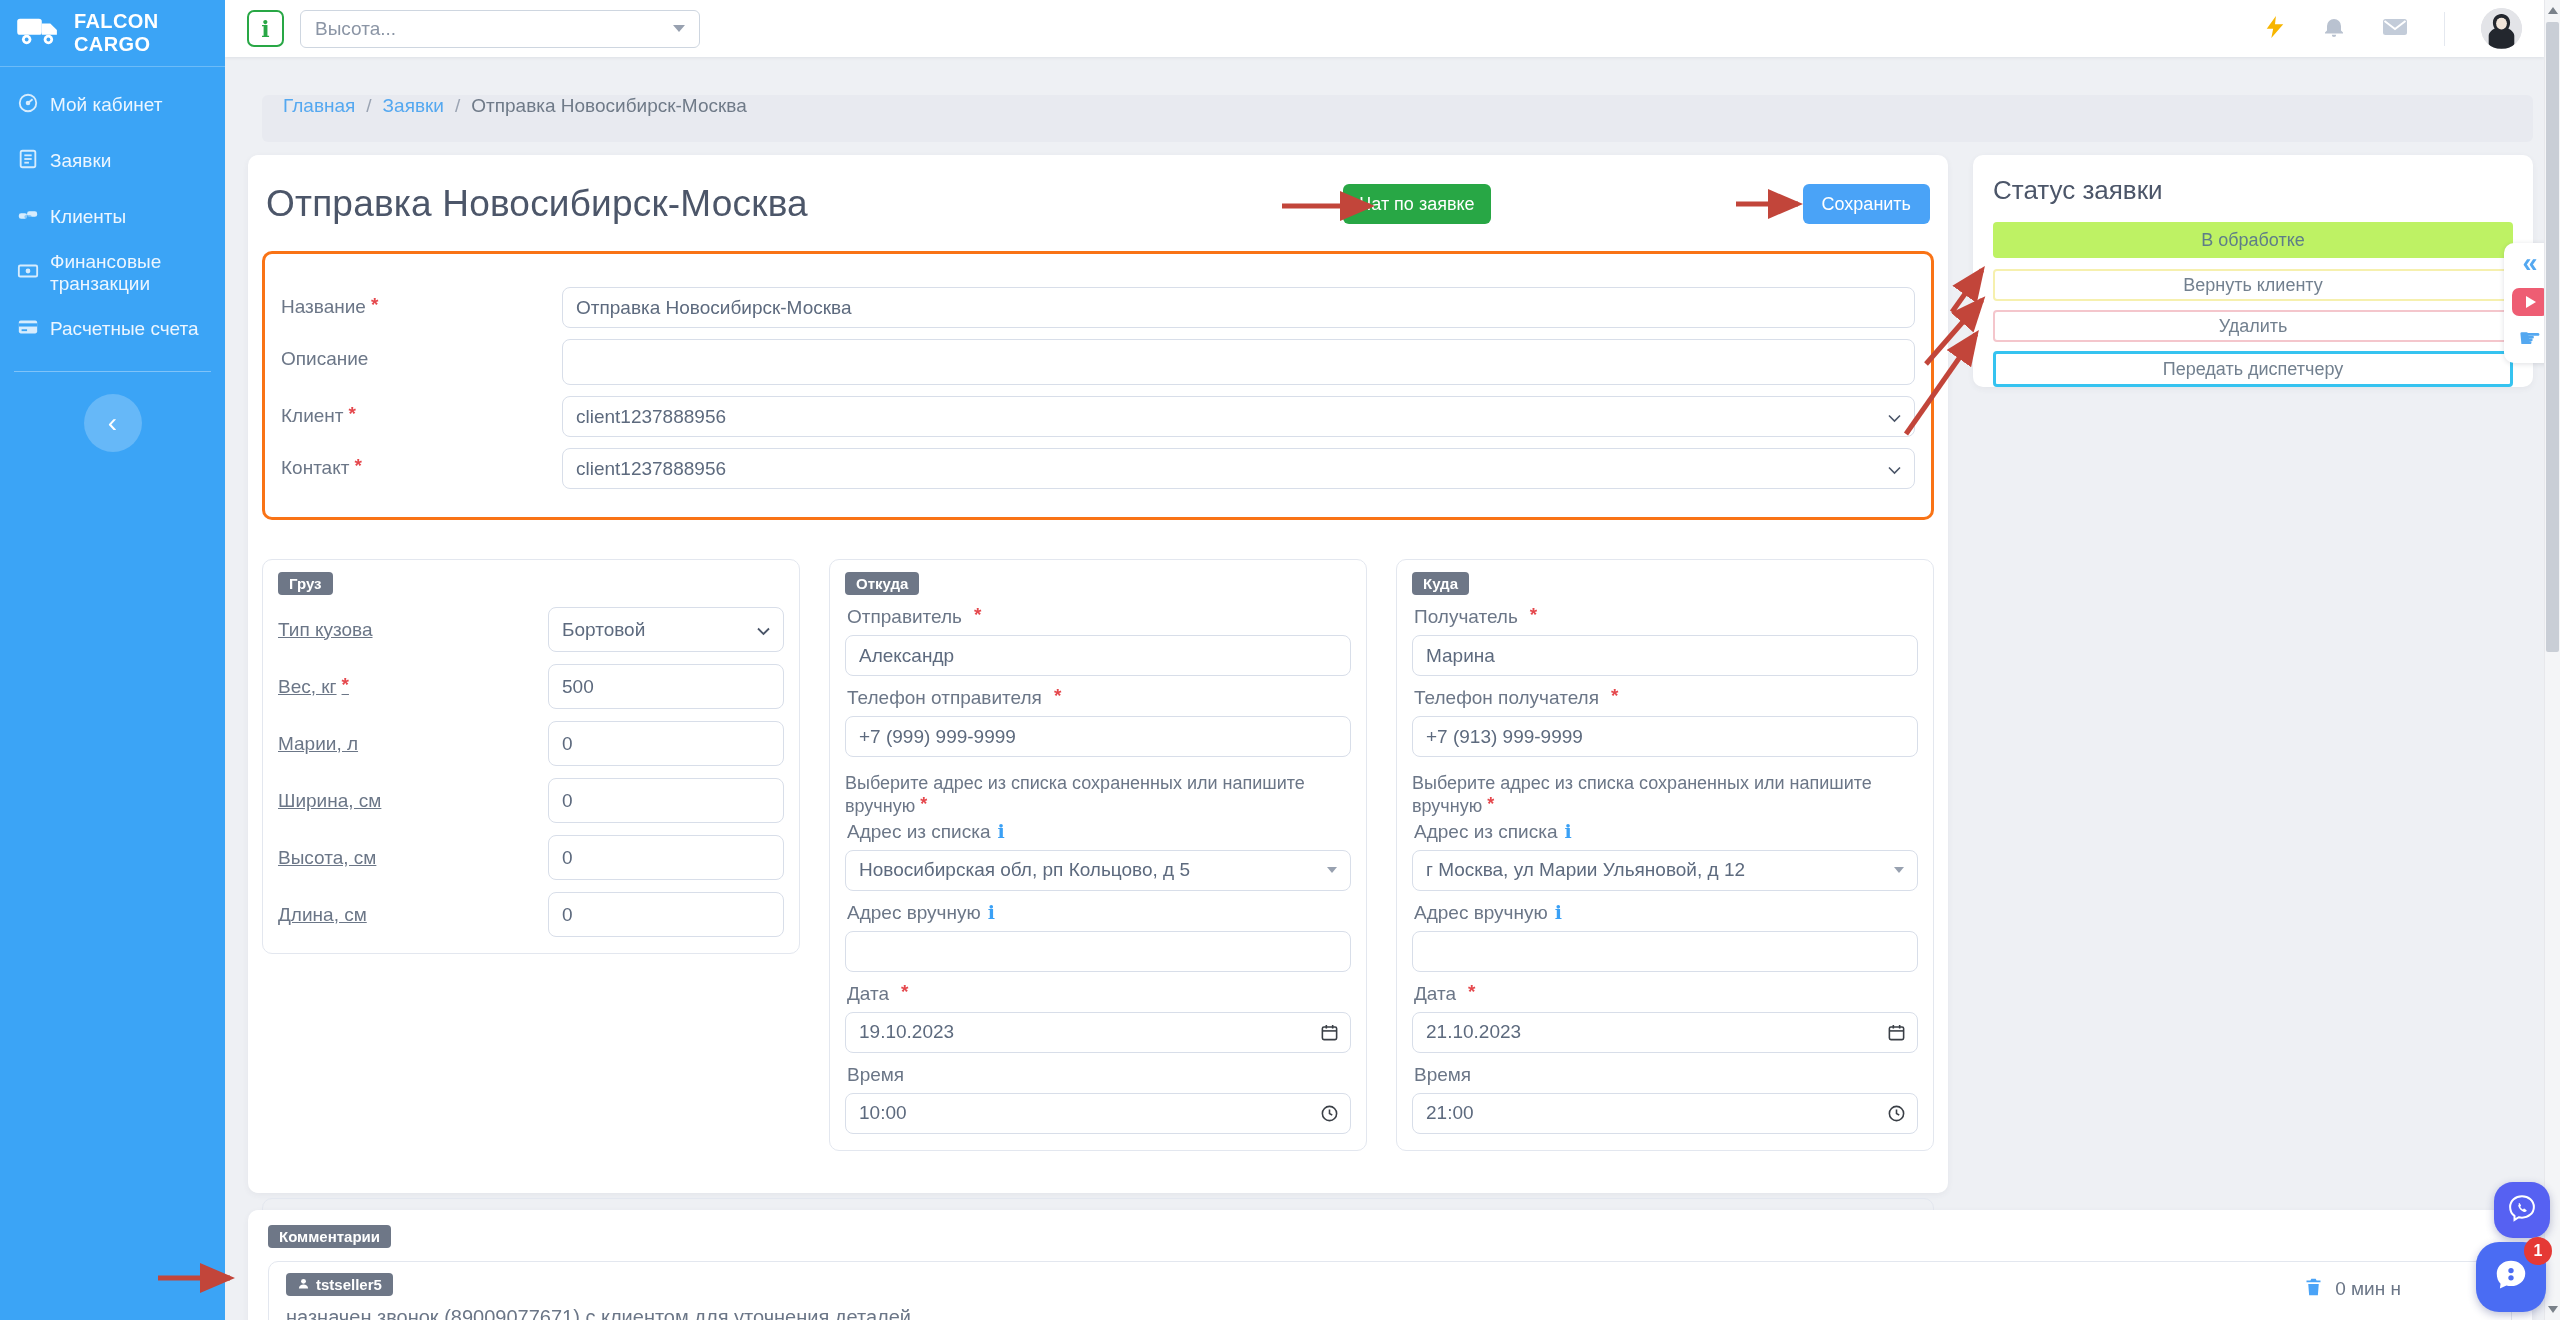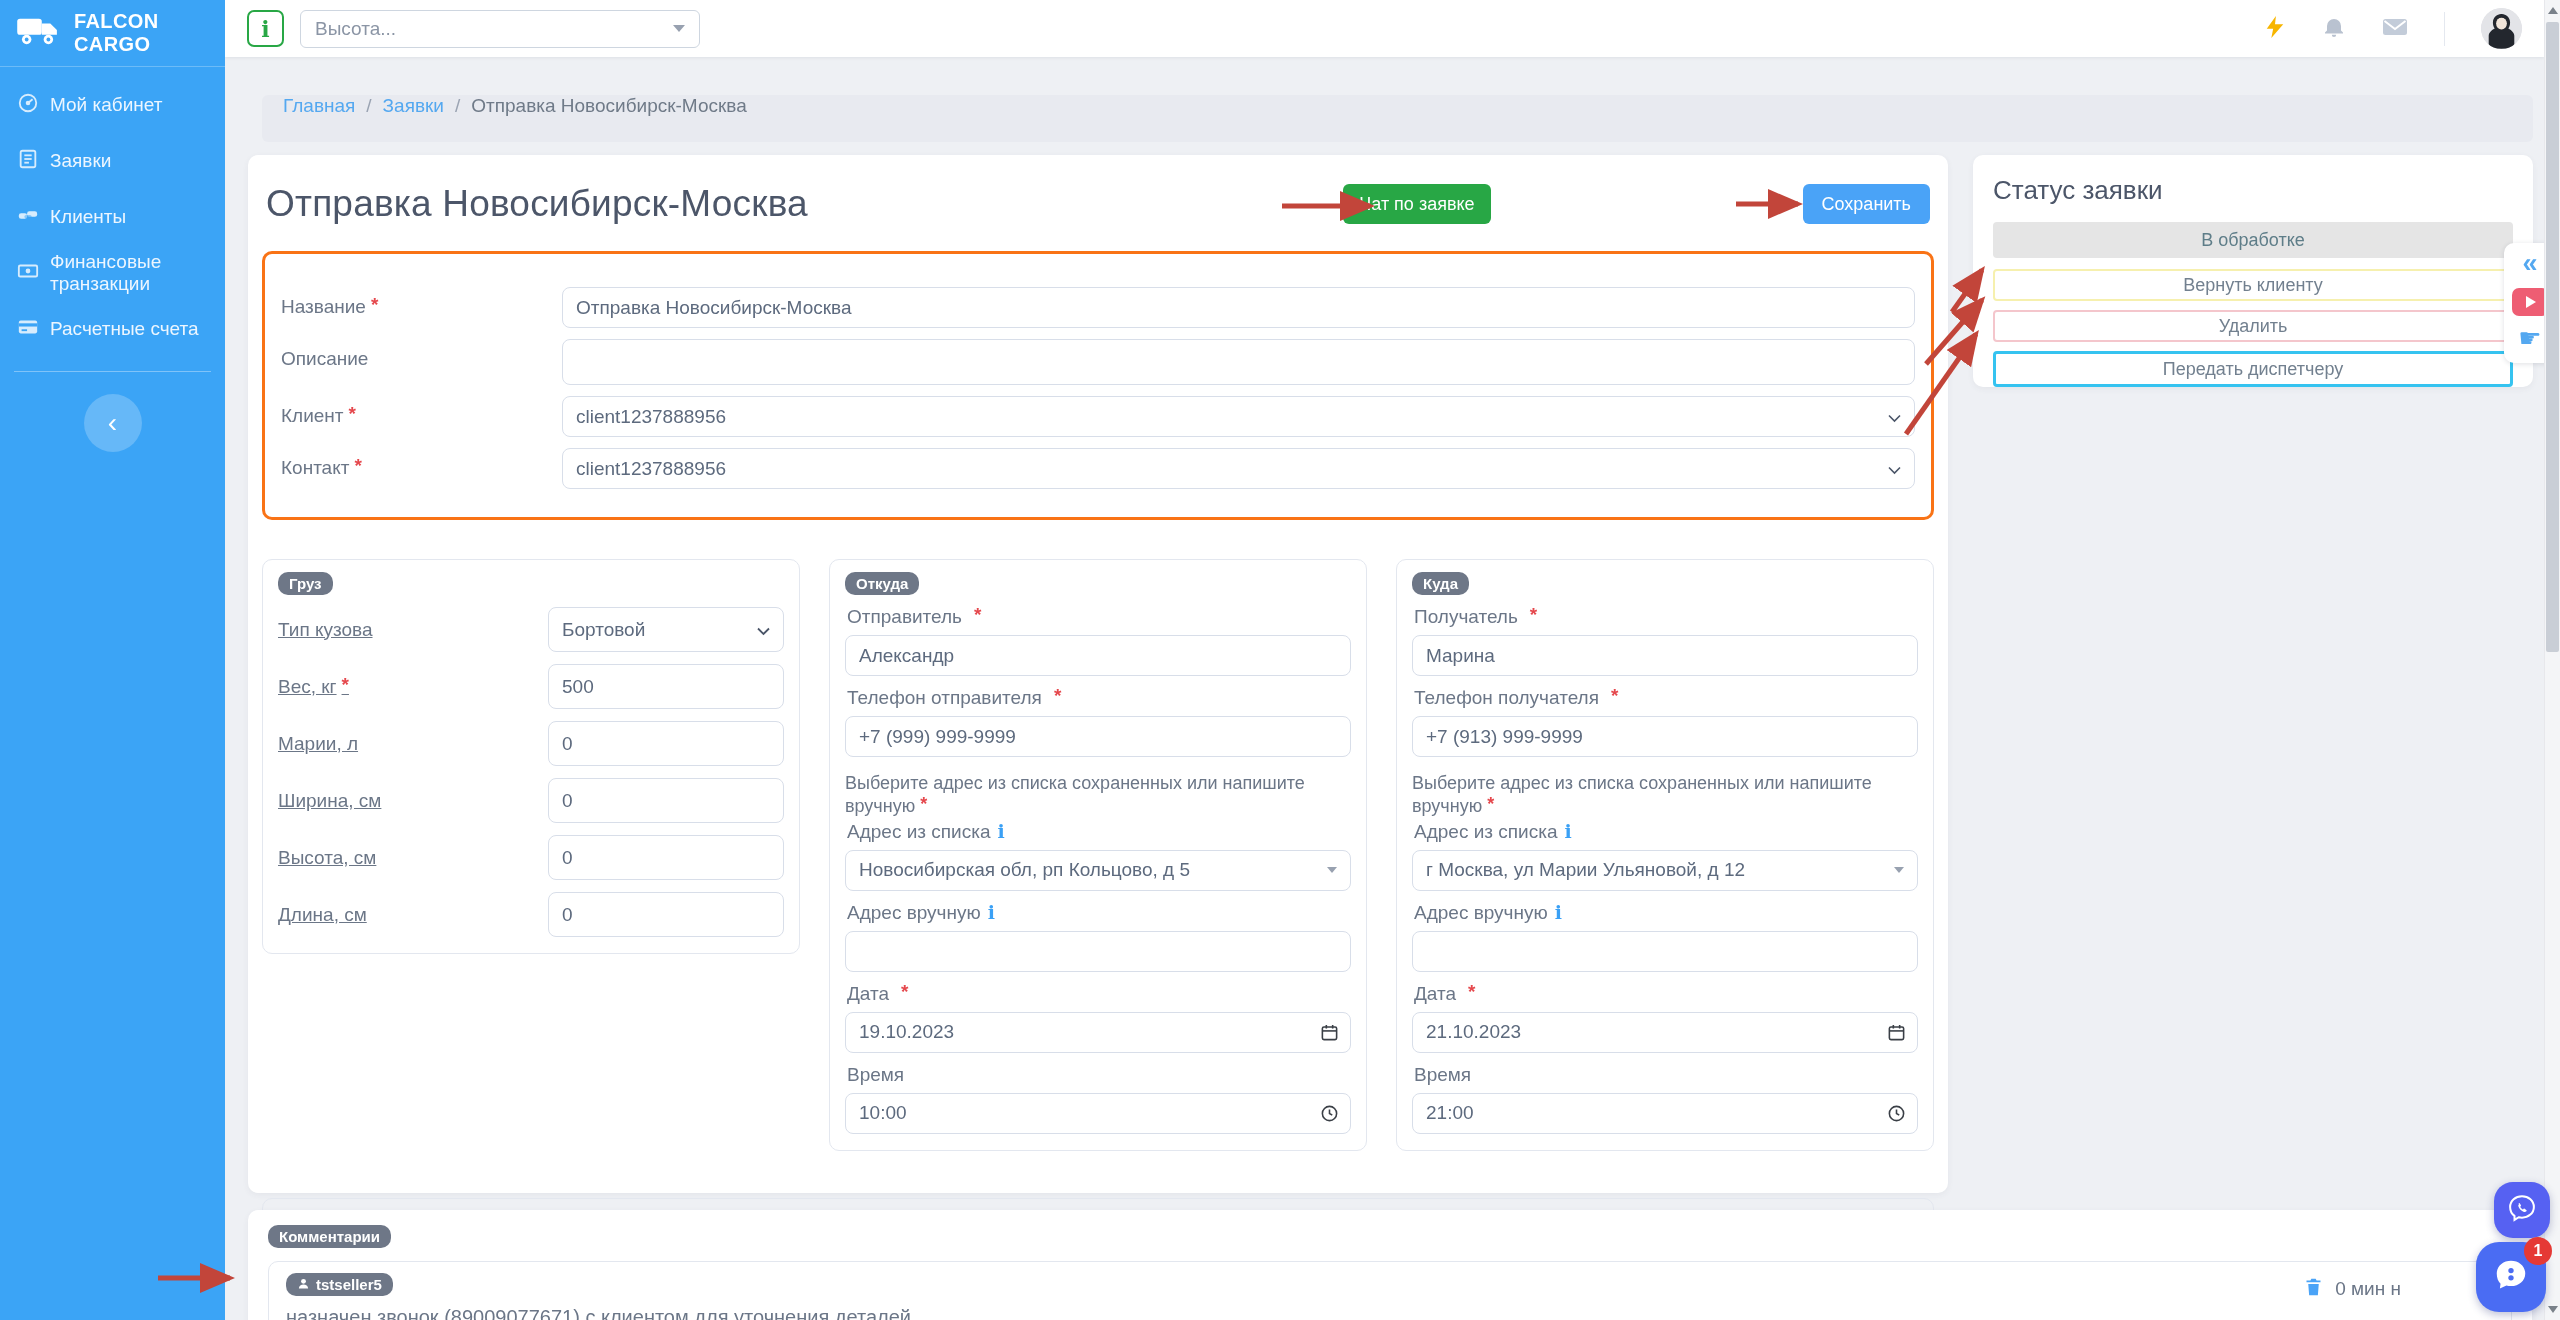--- a/index.html
+++ b/index.html
@@ -39,21 +39,21 @@
   .btn-chat{background:#28a745;margin-left:auto;}
   .btn-save{background:#4aa3f7;margin-left:312px;padding:0 19px;}
   .block{border:3px solid #f97316;border-radius:10px;padding:24px 16px;box-sizing:border-box;}
   .frow{display:flex;margin:9px 0 11px;}
   .frow .flabel{width:281px;flex:0 0 281px;font-size:19px;color:#6b7687;padding-top:9px;}
   .fcontrol{flex:1;}
   .tinput{width:100%;box-sizing:border-box;height:41px;border:1px solid #d8dee9;border-radius:8px;padding:0 13px;font-size:19px;color:#5d6a7e;background:#fff;font-family:inherit;outline:none;}
   .tinput.tall{height:46px;}
   .fake-select{height:41px;border:1px solid #d8dee9;border-radius:8px;display:flex;align-items:center;justify-content:space-between;padding:0 13px;font-size:19px;color:#5d6a7e;background:#fff;cursor:pointer;box-sizing:border-box;}
   .req{color:#e5484d;margin-left:5px;font-weight:bold;position:relative;top:-2px;}
-  .badge{display:inline-flex;align-items:center;gap:6px;background:#6e7787;color:#fff;font-size:15px;font-weight:700;padding:4px 11px;border-radius:10px;line-height:1;}
+  .badge{display:inline-flex;align-items:center;gap:6px;background:#6e7787;color:#fff;font-size:15px;font-weight:700;padding:4px 11px;border-radius:4px;line-height:1;}
   .cards-row{display:flex;gap:29px;margin-top:39px;align-items:flex-start;}
   .sub-card{width:538px;flex:0 0 538px;border:1px solid #e3e7ef;border-radius:10px;padding:12px 15px 16px;box-sizing:border-box;}
   .cargo-row{display:flex;align-items:center;margin-top:12px;}
   .cargo-row .clabel{flex:1;font-size:19px;color:#6b7687;text-decoration:underline;}
   .cargo-ctl{width:236px;flex:0 0 236px;}
   .cargo-ctl .tinput,.cargo-ctl .fake-select{height:45px;}
   .stack-label{font-size:19px;color:#6b7687;margin:11px 2px 7px;display:flex;align-items:center;gap:7px;}
   .hint{font-size:18px;color:#6b7687;margin-top:15px;line-height:1.3;}
   .info-i{font-family:"DejaVu Serif",serif;font-weight:bold;color:#3aa0f5;font-size:19px;line-height:1;}
   .iconput{position:relative;}
@@ -63,21 +63,21 @@
   .cost-row{display:flex;align-items:center;margin-top:11px;}
   .cost-row .clab{font-size:19px;color:#6b7687;}
   .w1{width:192px;flex:0 0 192px;}
   .w2{width:184px;flex:0 0 184px;margin-left:20px;}
   .w3{width:182px;flex:0 0 182px;margin-left:18px;}
   .cinput{width:347px;flex:0 0 347px;}
   .cinput .tinput{height:42px;}
   
   .status-card{left:1973px;top:155px;width:560px;height:232px;padding:14px 20px 18px;}
   h2{margin:6px 0 16px;font-size:26px;font-weight:500;color:#4c5669;}
-  .st-cur{height:36px;background:#e5e5e5;border-radius:4px;display:flex;align-items:center;justify-content:center;font-size:18px;color:#5e7d88;margin-bottom:11px;cursor:default;}
+  .st-cur{height:36px;background:#bef264;border-radius:4px;display:flex;align-items:center;justify-content:center;font-size:18px;color:#5e7d88;margin-bottom:11px;cursor:default;}
   .st-act{height:32px;background:#fff;border-radius:4px;border:2px solid;display:flex;align-items:center;justify-content:center;font-size:18px;color:#72808f;margin-bottom:9px;cursor:pointer;box-sizing:border-box;}
   .st-yellow{border-color:#f6f0ae;}
   .st-red{border-color:#f4c6cc;}
   .st-blue{border-color:#35c3f0;border-width:3px;height:36px;}
   
   .comments-card{left:248px;top:1210px;width:2284px;height:130px;padding:15px 20px;border-radius:10px;}
   .comment-box{margin-top:13px;border:1px solid #e3e7ef;border-radius:10px;padding:11px 17px;position:relative;height:82px;box-sizing:border-box;}
   .comment-text{margin-top:10px;font-size:20px;color:#6b7687;}
   .comment-meta{position:absolute;right:110px;top:14px;display:flex;align-items:center;gap:11px;font-size:19px;color:#6b7687;}
   

